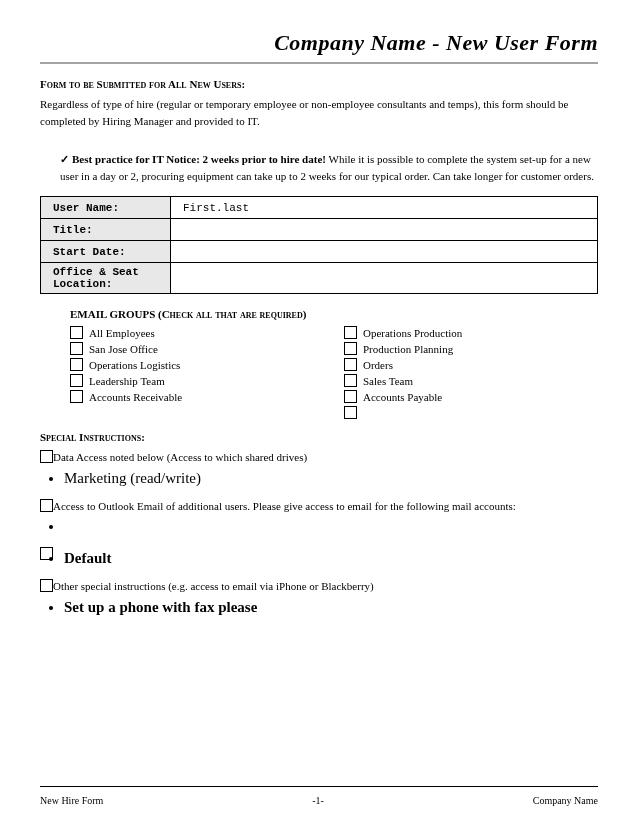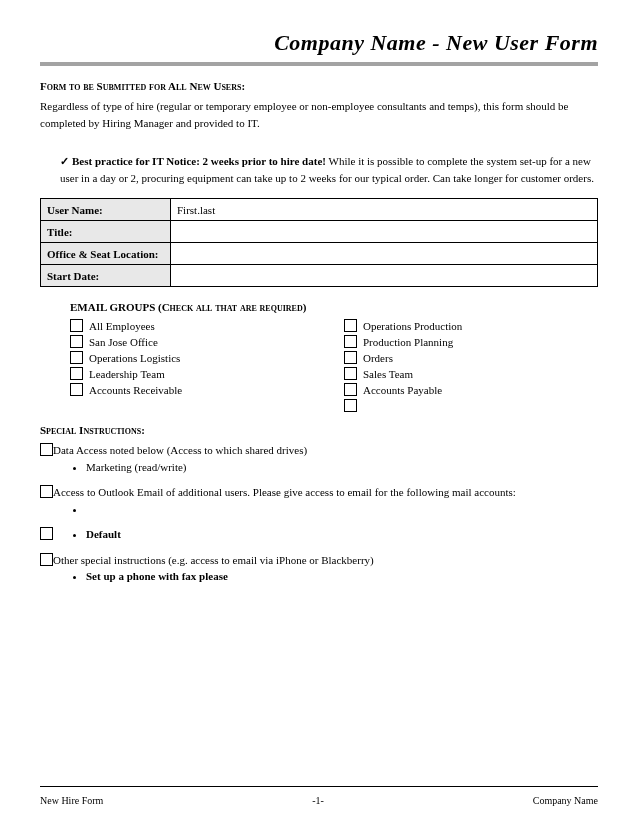--- a/index.html
+++ b/index.html
@@ -10,21 +10,21 @@
       color: #000;
       width: 638px;
       min-height: 826px;
       padding: 30px 40px 20px 40px;
     }
     .page-title {
       text-align: right;
       font-size: 22px;
       font-style: italic;
       font-weight: bold;
-      border-bottom: 4px solid #a3a3a3;
+      border-bottom: 2px solid #a3a3a3;
       padding-bottom: 6px;
       margin-bottom: 14px;
       letter-spacing: 0.5px;
     }
     .section-header {
       font-variant: small-caps;
       font-weight: bold;
       font-size: 11px;
       margin-bottom: 6px;
     }
@@ -43,22 +43,23 @@
     }
     
     .user-table {
       width: 100%;
       border-collapse: collapse;
       margin-bottom: 14px;
       font-size: 11px;
     }
     .user-table td {
       border: 1px solid #000;
-      padding: 3px 6px;
+      padding: 3px 12px;
       height: 22px;
+      font-family: Liberation Mono, monospace;
     }
     .user-table .label-cell {
       width: 130px;
       font-weight: bold;
       background: #e8e8e8;
     }
     
     .email-groups-section {
       margin-bottom: 12px;
       margin-left: 30px;
@@ -98,23 +99,23 @@
       font-size: 11px;
       line-height: 1.5;
     }
     .special-item .checkbox-box {
       margin-top: 1px;
     }
     .special-item-content {
       flex: 1;
     }
     .bullet-item {
-      margin-left: 33px;
+      margin-left: 11px;
       list-style-type: disc;
-      font-size: 11px;
+      font-size: 15px;
       line-height: 1.6;
     }
     .bullet-item.bold-item {
       font-weight: bold;
     }
     
     .page-footer {
       position: absolute;
       bottom: 20px;
       left: 40px;
@@ -149,25 +150,25 @@
   <tbody id="user-table-body">
   <tr>
         <td class="label-cell">User Name:</td>
         <td>First.last</td>
       </tr>
       <tr>
         <td class="label-cell">Title:</td>
         <td></td>
       </tr>
       <tr>
+        <td class="label-cell">Start Date:</td>
+        <td></td>
+      </tr>
+      <tr>
         <td class="label-cell">Office &amp; Seat Location:</td>
-        <td></td>
-      </tr>
-      <tr>
-        <td class="label-cell">Start Date:</td>
         <td></td>
       </tr>
     </tbody>
 </table>
 
 <div class="email-groups-section">
   <div class="section-header">EMAIL GROUPS (Check all that are required)</div>
   <div class="email-groups-grid">
     <div class="email-group-col" id="email-left-col">
     <div class="checkbox-item">

